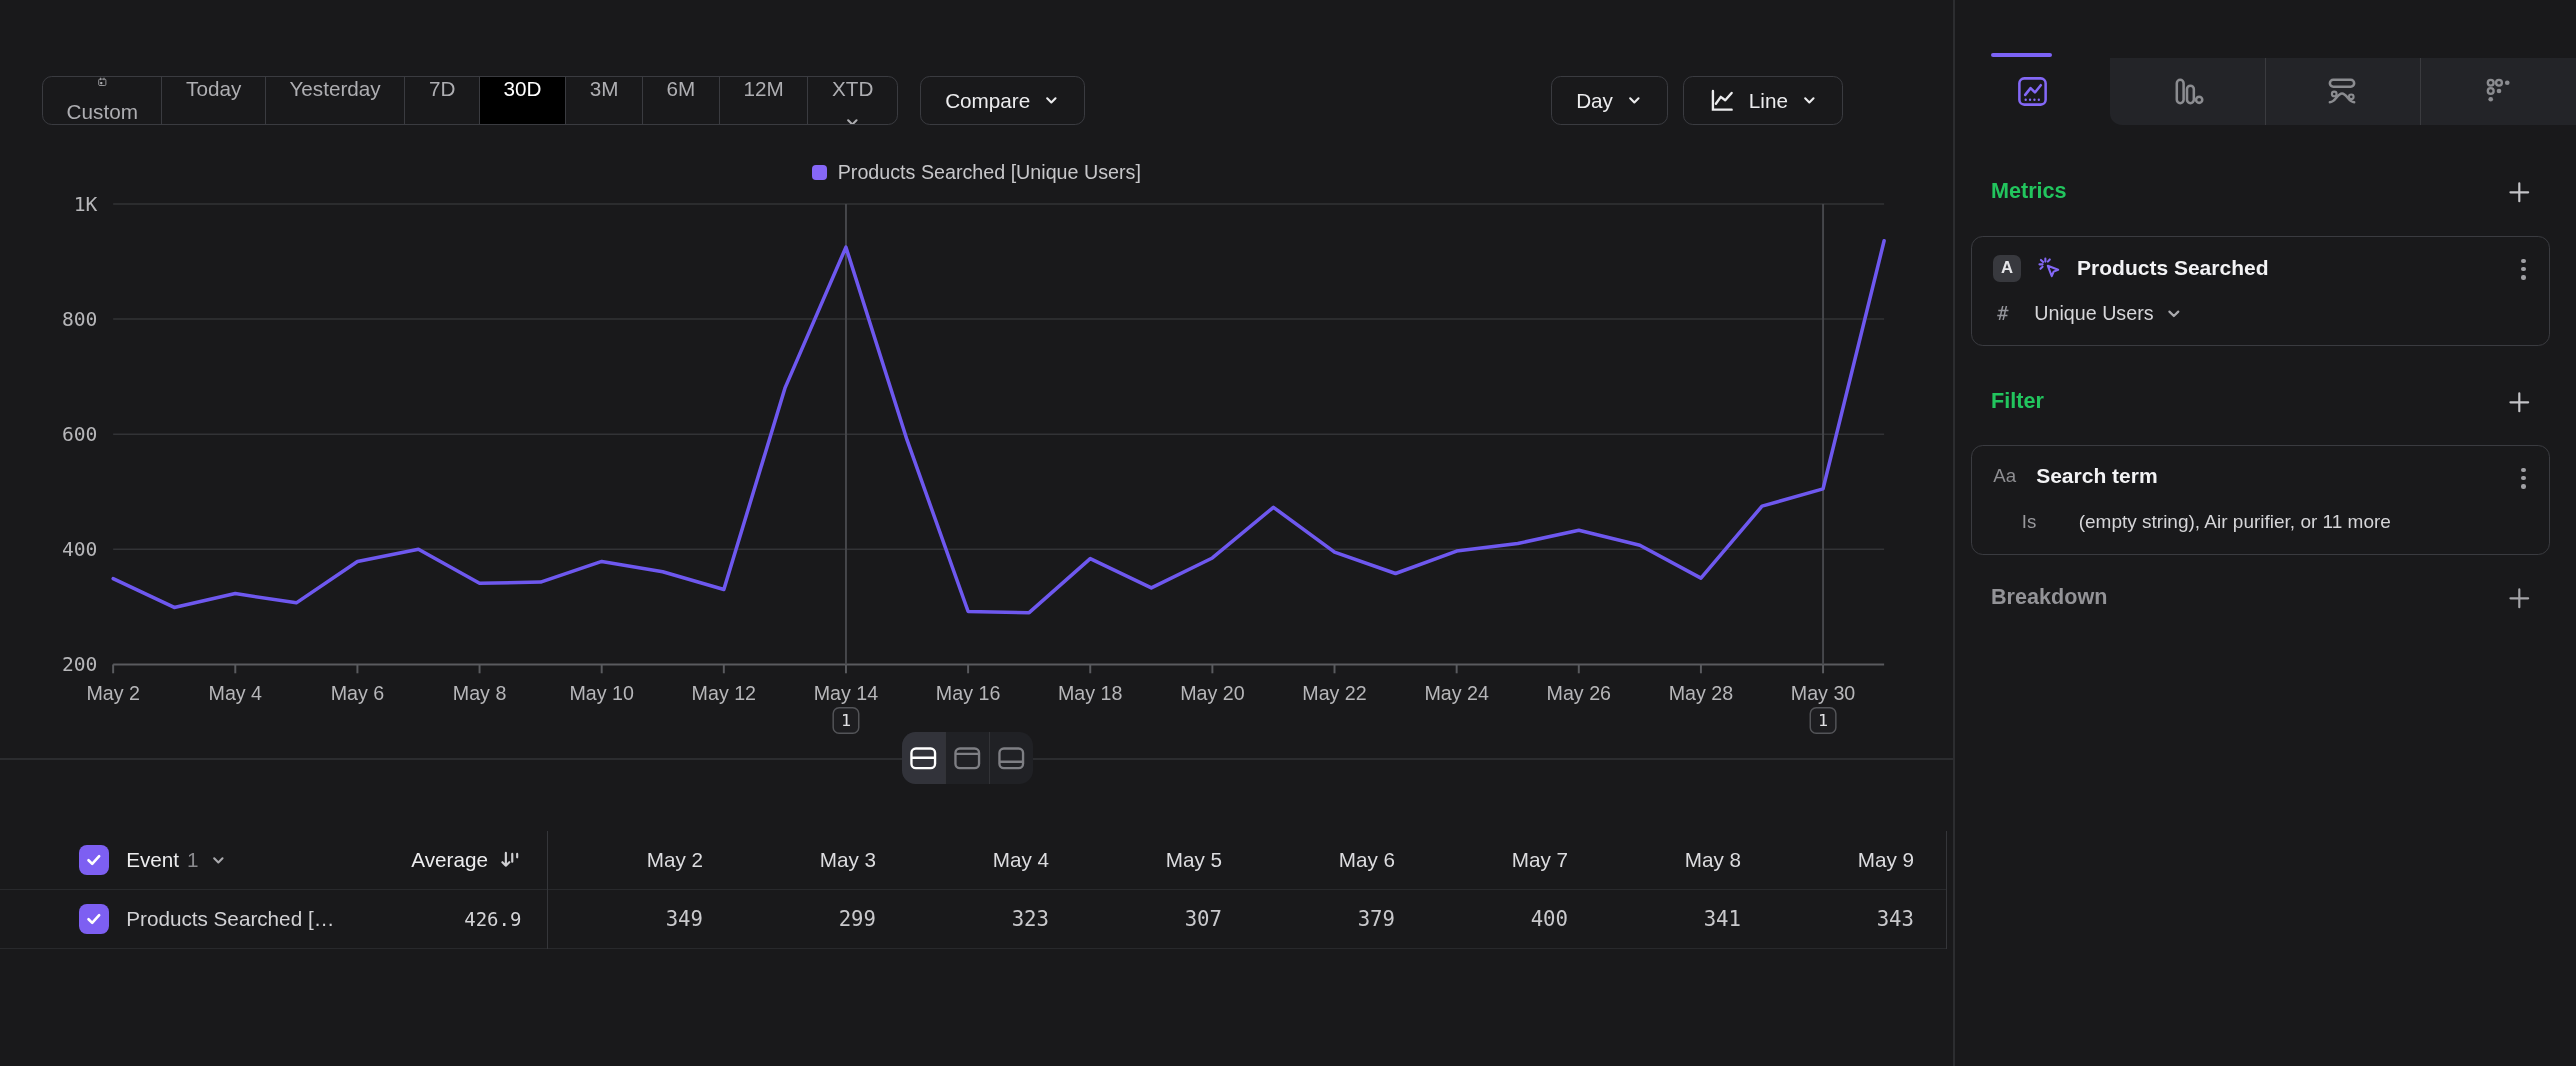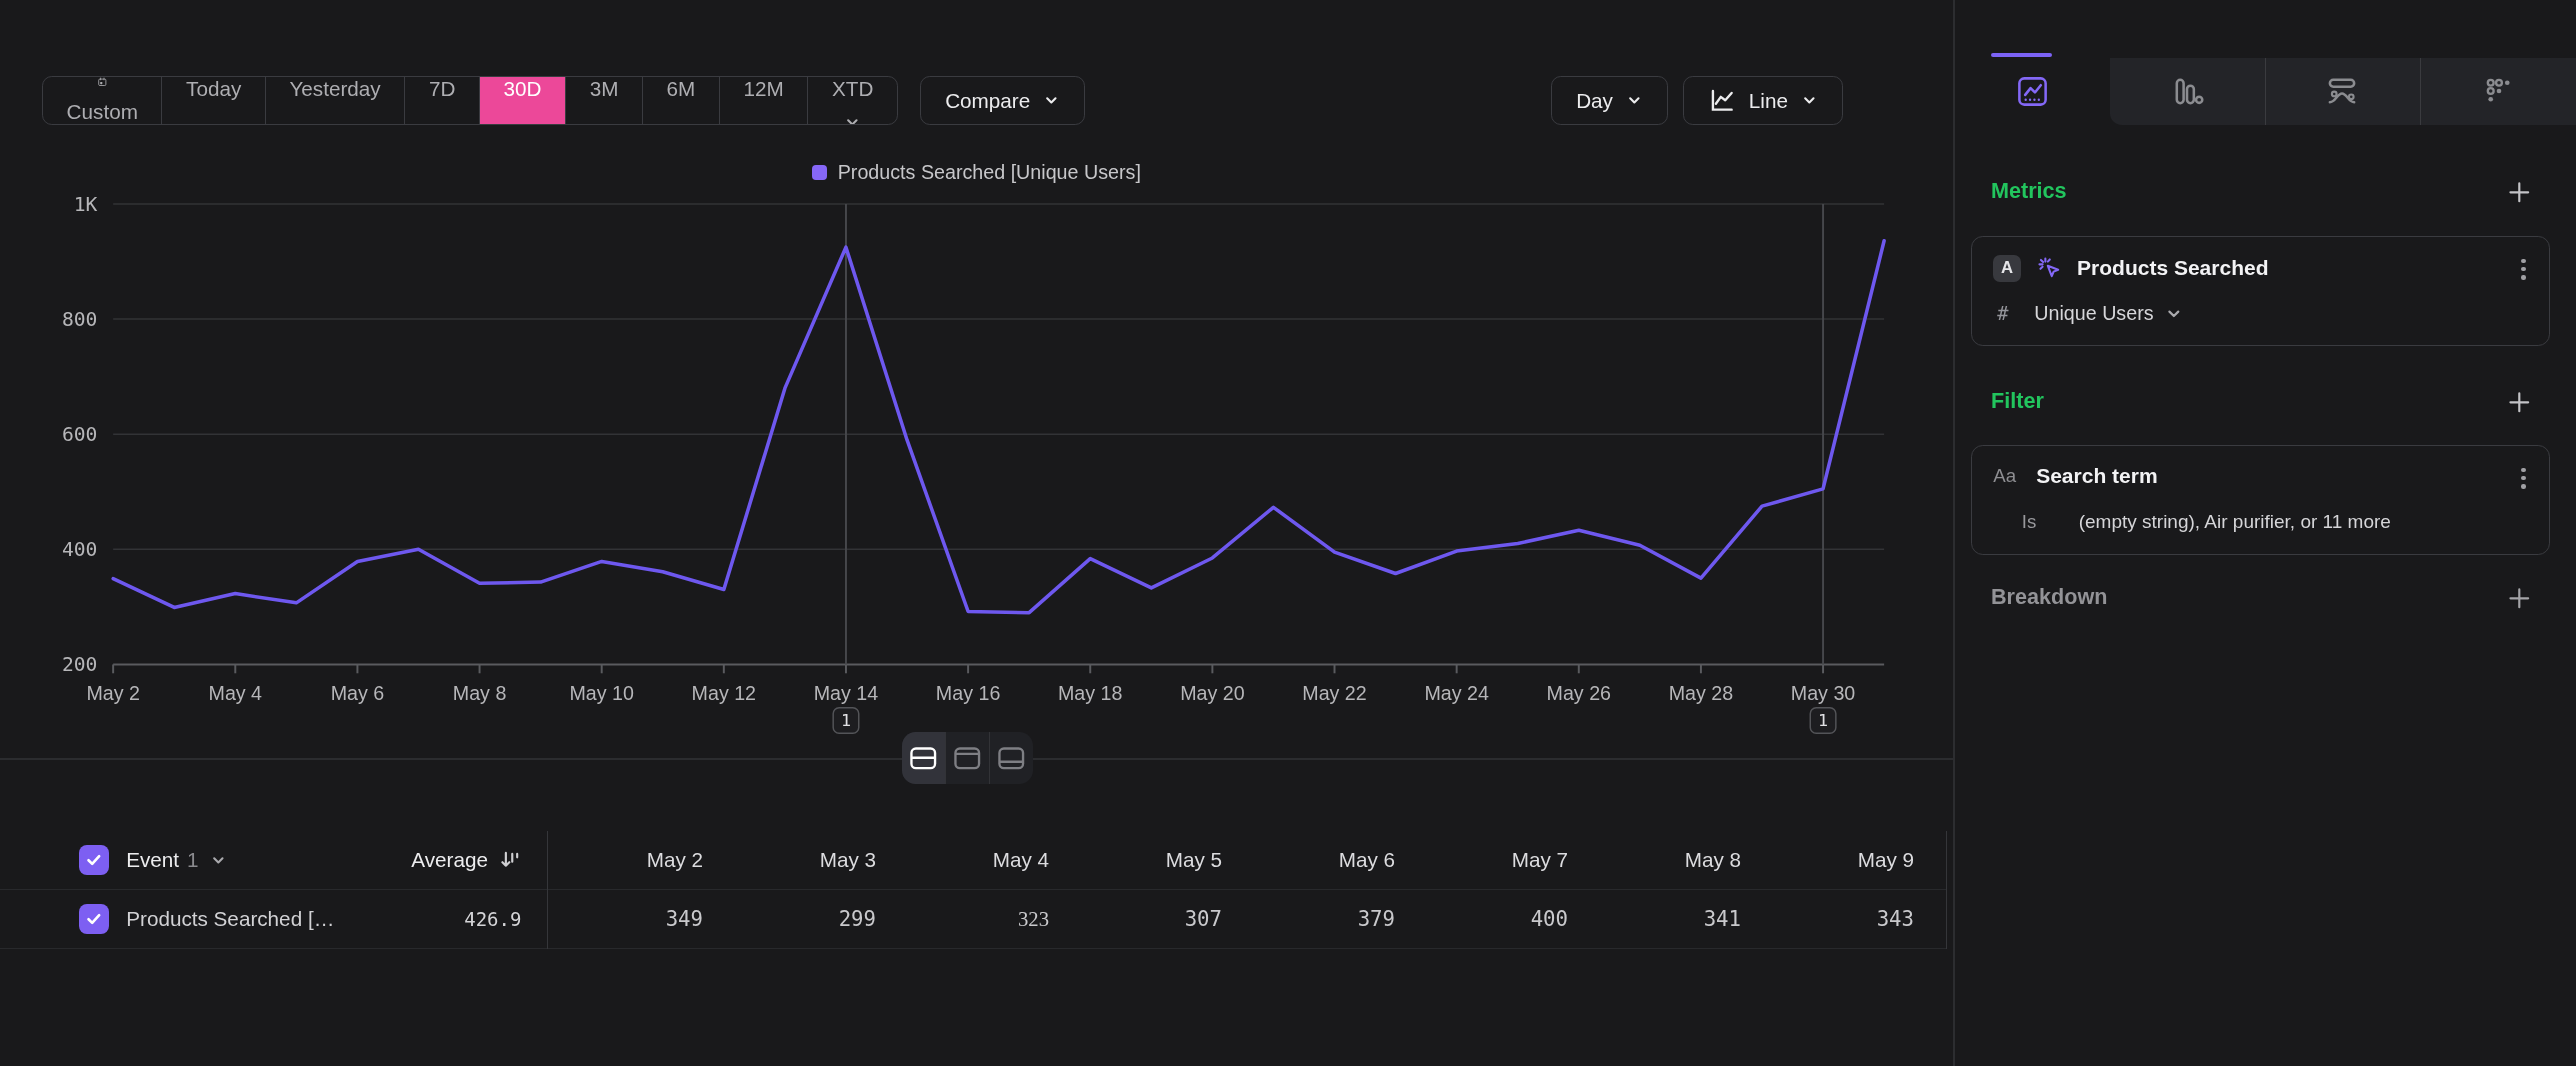--- a/index.html
+++ b/index.html
@@ -9,21 +9,21 @@
 
   
   .main{position:absolute;left:0;top:0;width:1953px;height:1067px;}
   .vdivider{position:absolute;left:1953px;top:0;width:2px;height:1067px;background:#2c2d30;}
 
   
   .toolbar{position:absolute;left:42px;top:76px;width:1856px;height:49px;display:flex;align-items:center;}
   .range-group{display:flex;height:49px;border:1.5px solid #3a3b40;border-radius:9.8px;overflow:hidden;box-sizing:border-box;}
   .range-btn{display:flex;align-items:center;gap:12.8px;padding:0 23.6px;font-size:20.7px;color:#aeaeb2;border-left:1.5px solid #3a3b40;white-space:nowrap;flex-direction:column;}
   .range-btn:first-child{border-left:none;}
-  .range-btn.active{background:#ec4899;color:#ffffff;text-align:right;}
+  .range-btn.active{background:#000000;color:#ffffff;text-align:right;}
   .pill-btn{display:flex;align-items:center;gap:12.8px;height:49px;border:1.5px solid #3a3b40;border-radius:9.8px;padding:0 24.6px;font-size:20.7px;color:#ececee;box-sizing:border-box;white-space:nowrap;}
   .compare{margin-left:21.6px;}
   .right-group{margin-left:auto;display:flex;gap:14.8px;margin-right:55px;}
   .chev{flex:0 0 auto;}
 
   
   .legend{position:absolute;top:161px;left:0;width:1953px;display:flex;justify-content:center;align-items:center;gap:10.8px;}
   .legend-swatch{width:14.8px;height:14.8px;border-radius:3.9px;background:#8667f7;}
   .legend-label{font-size:19.7px;color:#c7c7ca;}
 
@@ -277,21 +277,21 @@
               </svg>
           </span>
           <span class="row-name">Products Searched [Unique Users]</span>
         </div>
         <div class="t-avg">
           <span class="avg-value mono">426.9</span>
         </div>
         <div class="t-dates" id="row-dates">
             <div class="t-date-cell" style="width: 157px;">349</div>
             <div class="t-date-cell" style="width: 173px;">299</div>
-            <div class="t-date-cell" style="width: 173px; font-family: Liberation Serif, serif;">323</div>
+            <div class="t-date-cell" style="width: 173px;">323</div>
             <div class="t-date-cell" style="width: 173px;">307</div>
             <div class="t-date-cell" style="width: 173px;">379</div>
             <div class="t-date-cell" style="width: 173px;">400</div>
             <div class="t-date-cell" style="width: 173px;">341</div>
             <div class="t-date-cell" style="width: 173px;">343</div>
           </div>
       </div>
     </div>
   </div>
 

